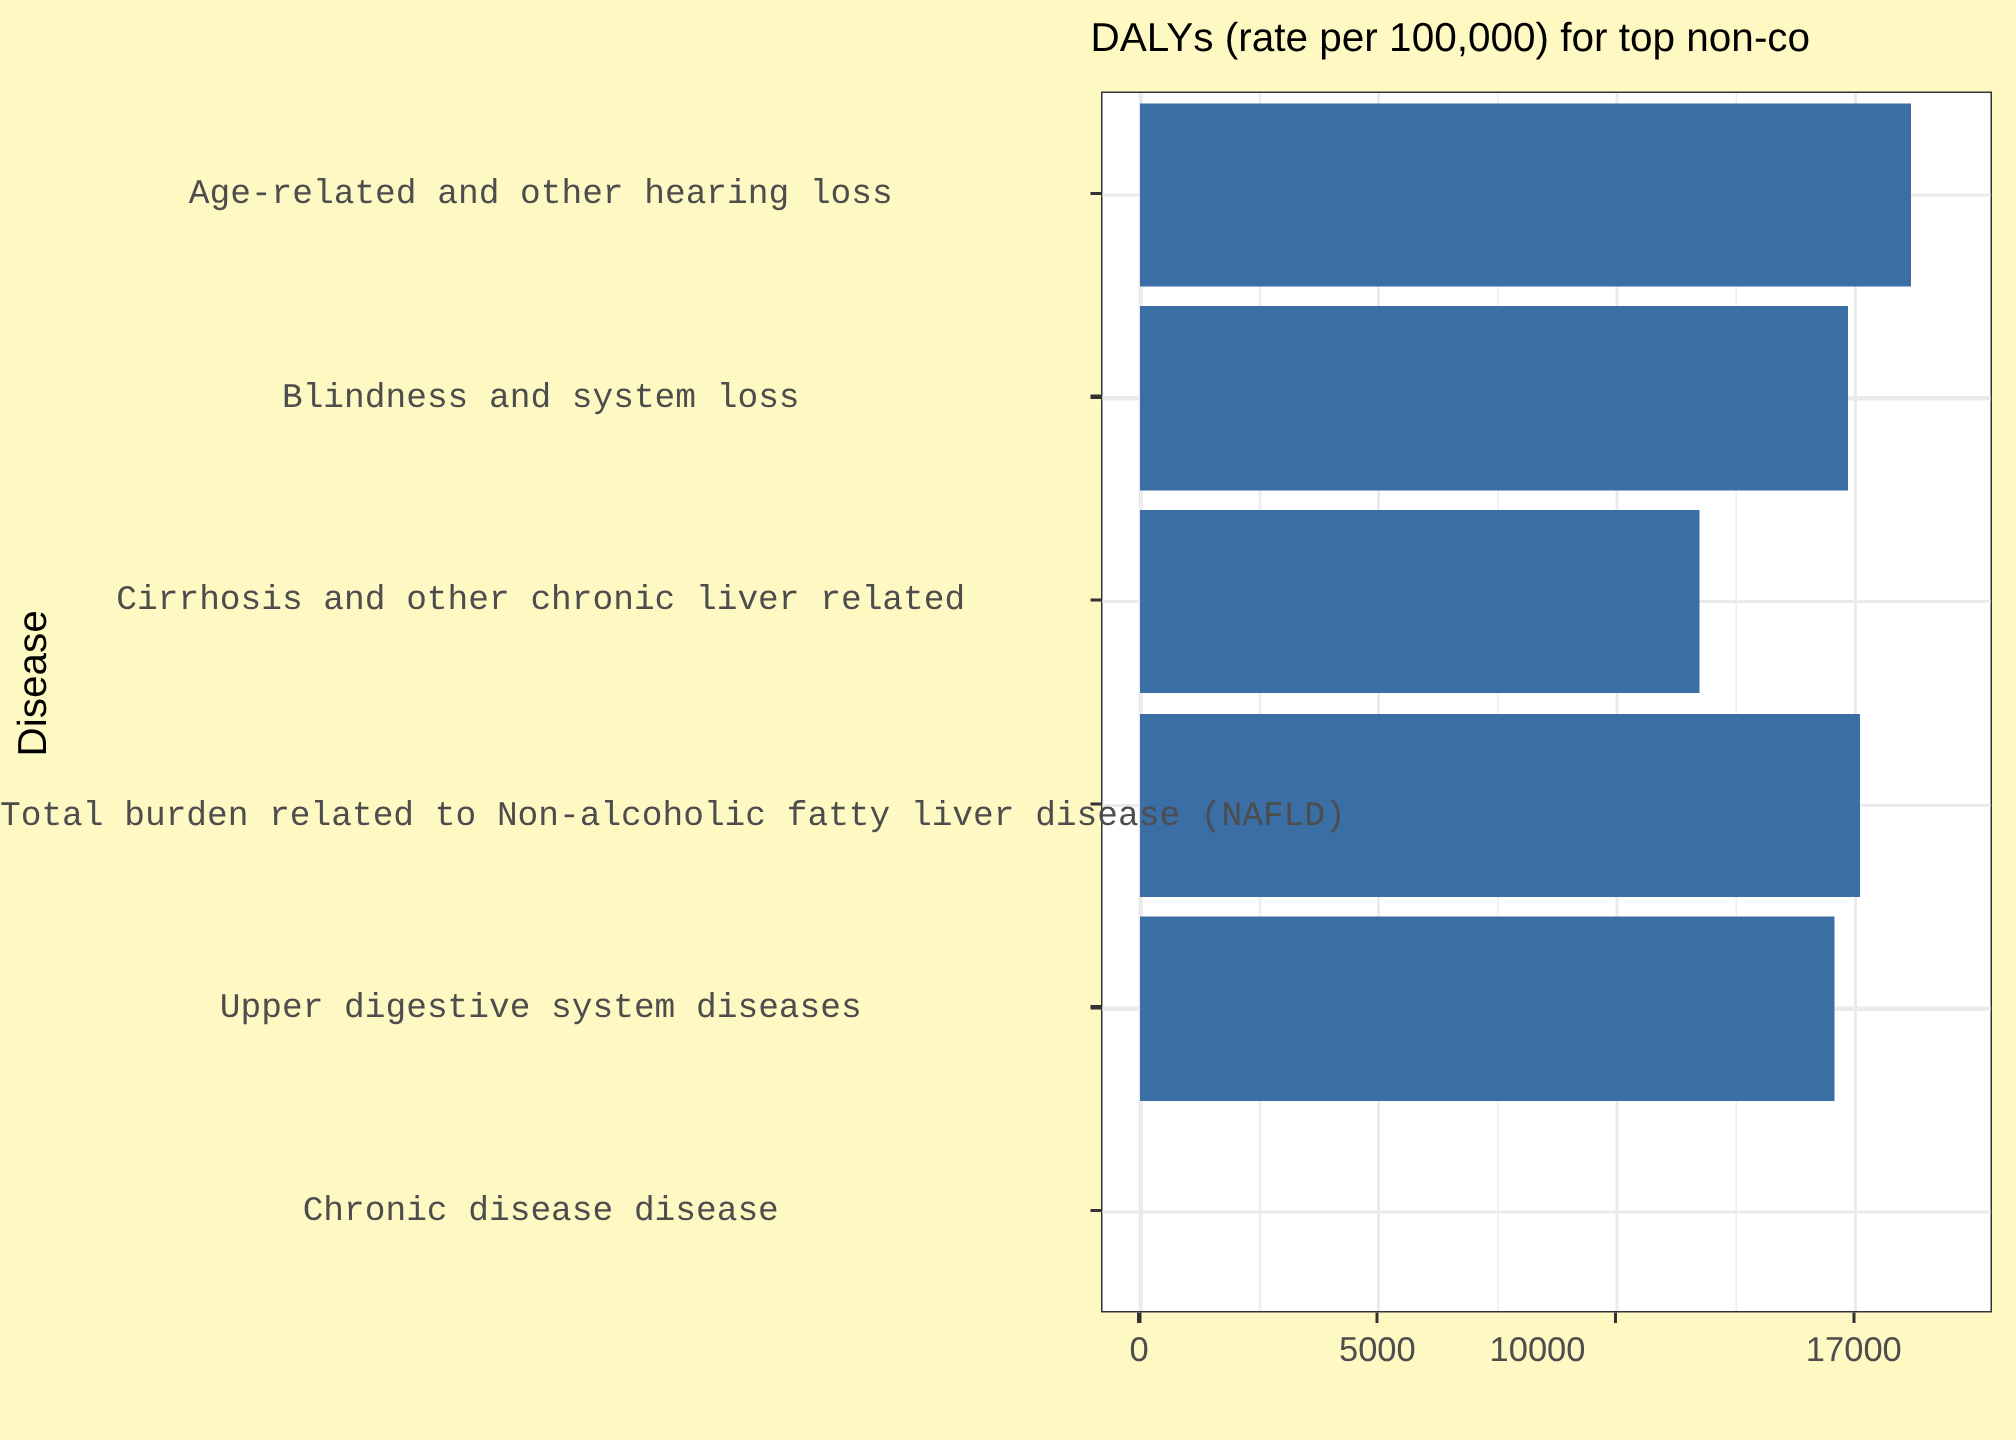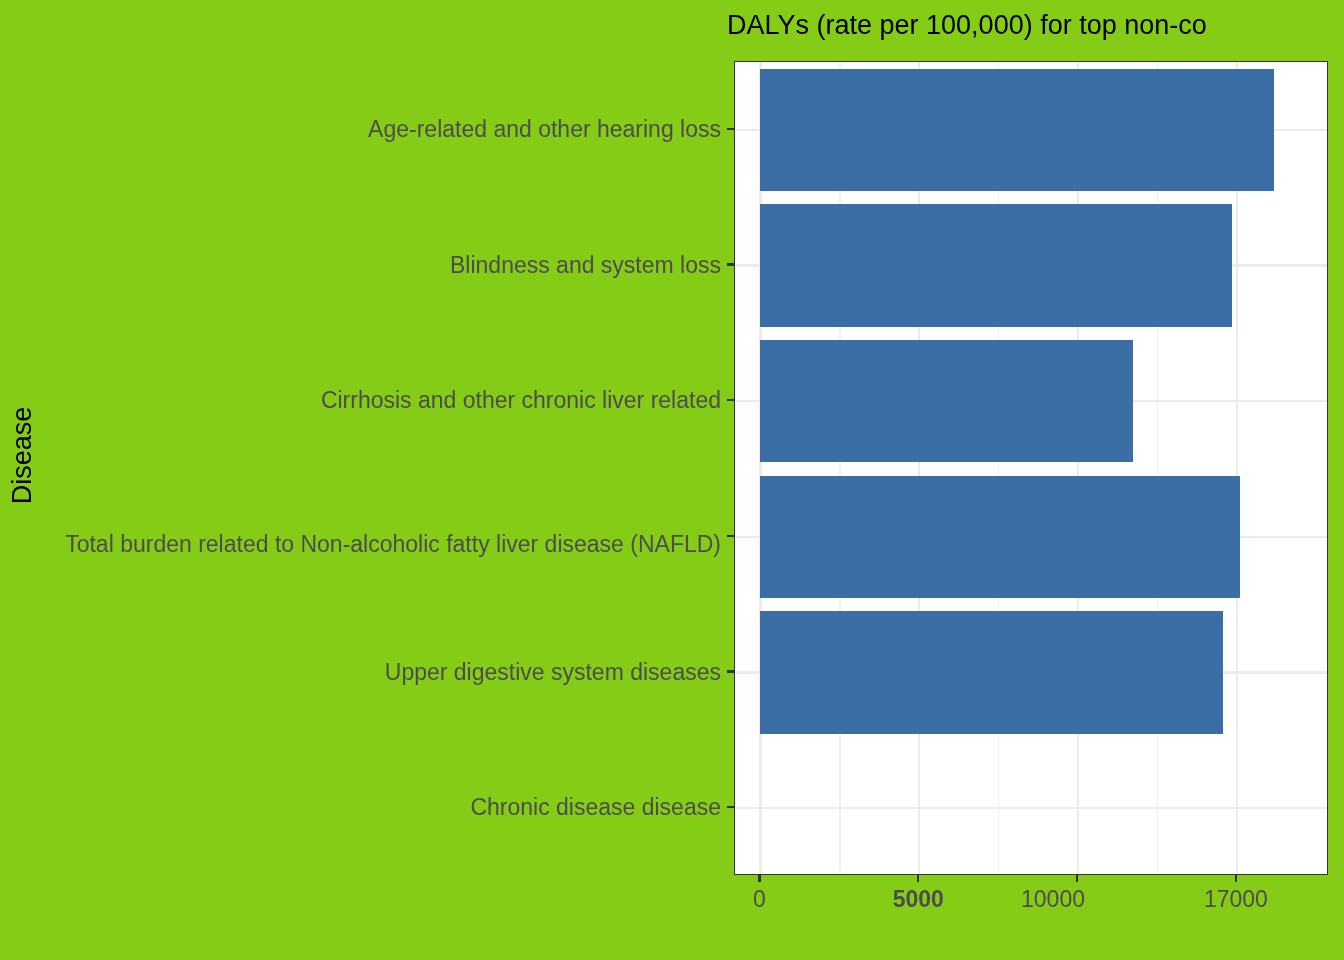--- a/index.html
+++ b/index.html
@@ -13,21 +13,21 @@
     font-family: "Liberation Sans", sans-serif;
     overflow: hidden;
     position: relative;
   }
 
   #chart-root {
     position: absolute;
     left: 0; top: 0;
     width: 1344px;
     height: 960px;
-    background: #84cc16;
+    background: #fef9c3;
   }
 
   
   .chart-title {
     position: absolute;
     left: 734px;
     top: 8px;
     width: 2000px;
     font-size: 27px;
     color: #000000;
@@ -122,25 +122,26 @@
     font-size: 23px;
     color: #4d4d4d;
     text-align: center;
     white-space: nowrap;
     transform: translateX(-50%);
   }
   .ticklabel-y-wrap {
     position: absolute;
     left: 0;
     width: 721px;
-    text-align: right;
+    text-align: center;
     font-size: 23px;
     color: #4d4d4d;
     white-space: nowrap;
     transform: translateY(-50%);
+    font-family: Liberation Mono, monospace;
   }
 </style>
 </head>
 <body>
 
 <div id="chart-root">
 
   <div class="chart-title">DALYs (rate per 100,000) for top non-co</div>
 
   <div class="y-axis-title">Disease</div>
@@ -176,22 +177,22 @@
       <div class="tick-x" style="left: 1234.68px;"></div>
       <div class="tick-y" style="top: 127.633px;"></div>
       <div class="tick-y" style="top: 263.3px;"></div>
       <div class="tick-y" style="top: 398.967px;"></div>
       <div class="tick-y" style="top: 534.633px;"></div>
       <div class="tick-y" style="top: 670.3px;"></div>
       <div class="tick-y" style="top: 805.967px;"></div>
     </div>
   <div id="ticklabels">
       <div class="ticklabel-x" style="left: 759.412px;">0</div>
-      <div class="ticklabel-x" style="left: 918.235px; font-weight: bold;">5000</div>
-      <div class="ticklabel-x" style="left: 1053px;">10000</div>
+      <div class="ticklabel-x" style="left: 918.235px;">5000</div>
+      <div class="ticklabel-x" style="left: 1025px;">10000</div>
       <div class="ticklabel-x" style="left: 1235.88px;">17000</div>
       <div class="ticklabel-y-wrap" style="top: 128.833px;">Age-related and other hearing loss</div>
       <div class="ticklabel-y-wrap" style="top: 264.5px;">Blindness and system loss</div>
       <div class="ticklabel-y-wrap" style="top: 400.167px;">Cirrhosis and other chronic liver related</div>
       <div class="ticklabel-y-wrap" style="top: 544px;">Total burden related to Non-alcoholic fatty liver disease (NAFLD)</div>
       <div class="ticklabel-y-wrap" style="top: 671.5px;">Upper digestive system diseases</div>
       <div class="ticklabel-y-wrap" style="top: 807.167px;">Chronic disease disease</div>
     </div>
 
 </div>

